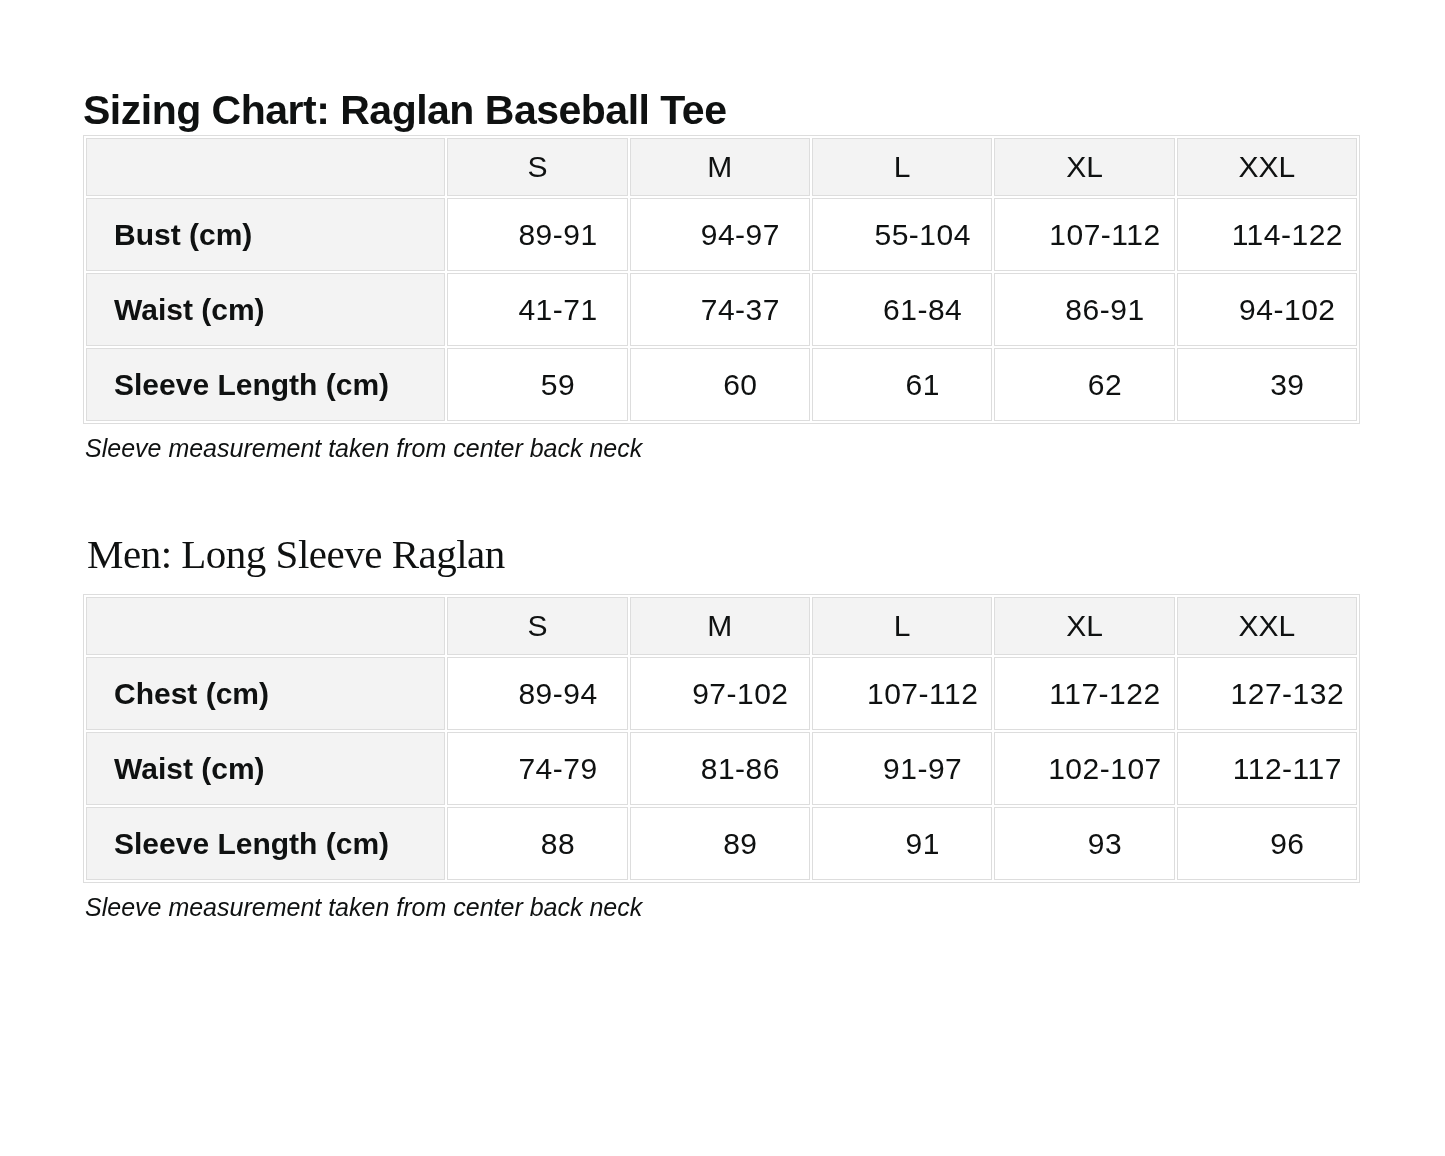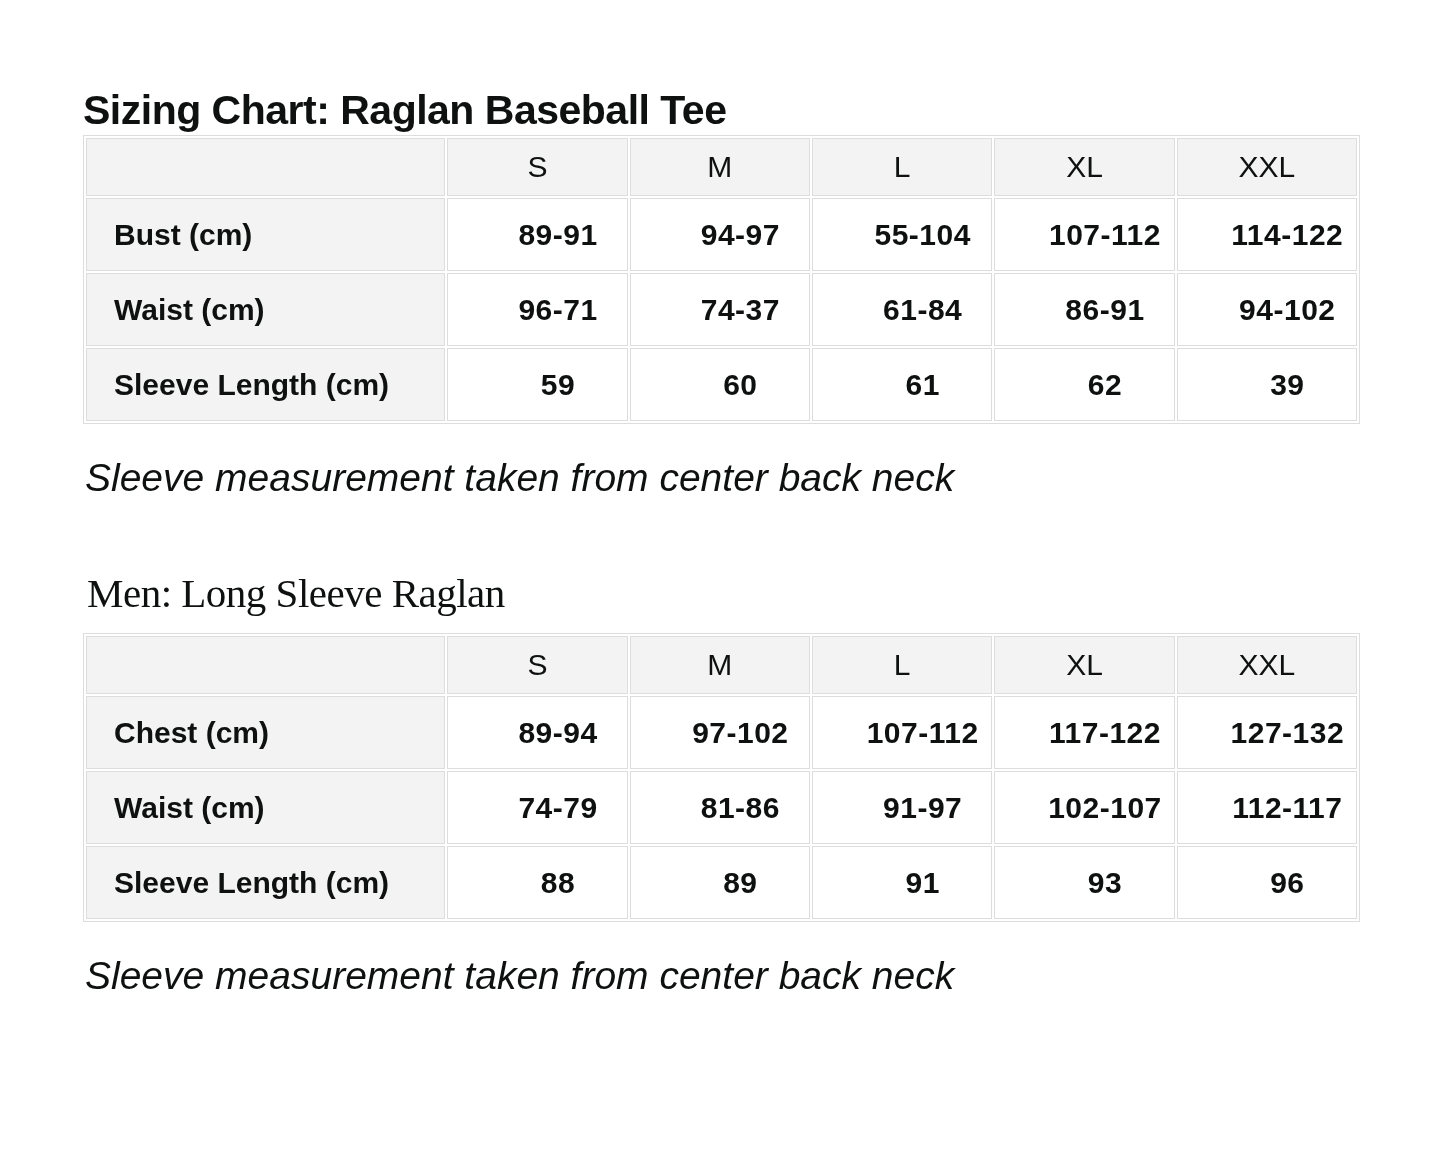--- a/index.html
+++ b/index.html
@@ -52,28 +52,28 @@
     background:var(--cell-bg);
     height:73px;
     font-weight:700;
     text-align:left;
     padding-left:27px;
   }
   table.sizing tbody td{
     background:#ffffff;
     height:73px;
     text-align:center;
-    font-weight:700;
+    font-weight:400;
     letter-spacing:0.5px;
     padding-left:42px;
   }
   .note{
     font-style:italic;
-    font-size:39px;
-    margin:31px 0 0 2px;
+    font-size:25px;
+    margin:9px 0 0 2px;
     line-height:1.2;
   }
 </style>
 </head>
 <body>
 
 <div class="page">
 
   <h1 class="page-title">Sizing Chart: Raglan Baseball Tee</h1>
 
@@ -101,21 +101,21 @@
           <tr>
             <th>Bust (cm)</th>
             <td>89-91</td>
             <td>94-97</td>
             <td>55-104</td>
             <td>107-112</td>
             <td>114-122</td>
           </tr>
           <tr>
             <th>Waist (cm)</th>
-            <td>96-71</td>
+            <td>41-71</td>
             <td>74-37</td>
             <td>61-84</td>
             <td>86-91</td>
             <td>94-102</td>
           </tr>
           <tr>
             <th>Sleeve Length (cm)</th>
             <td>59</td>
             <td>60</td>
             <td>61</td>

